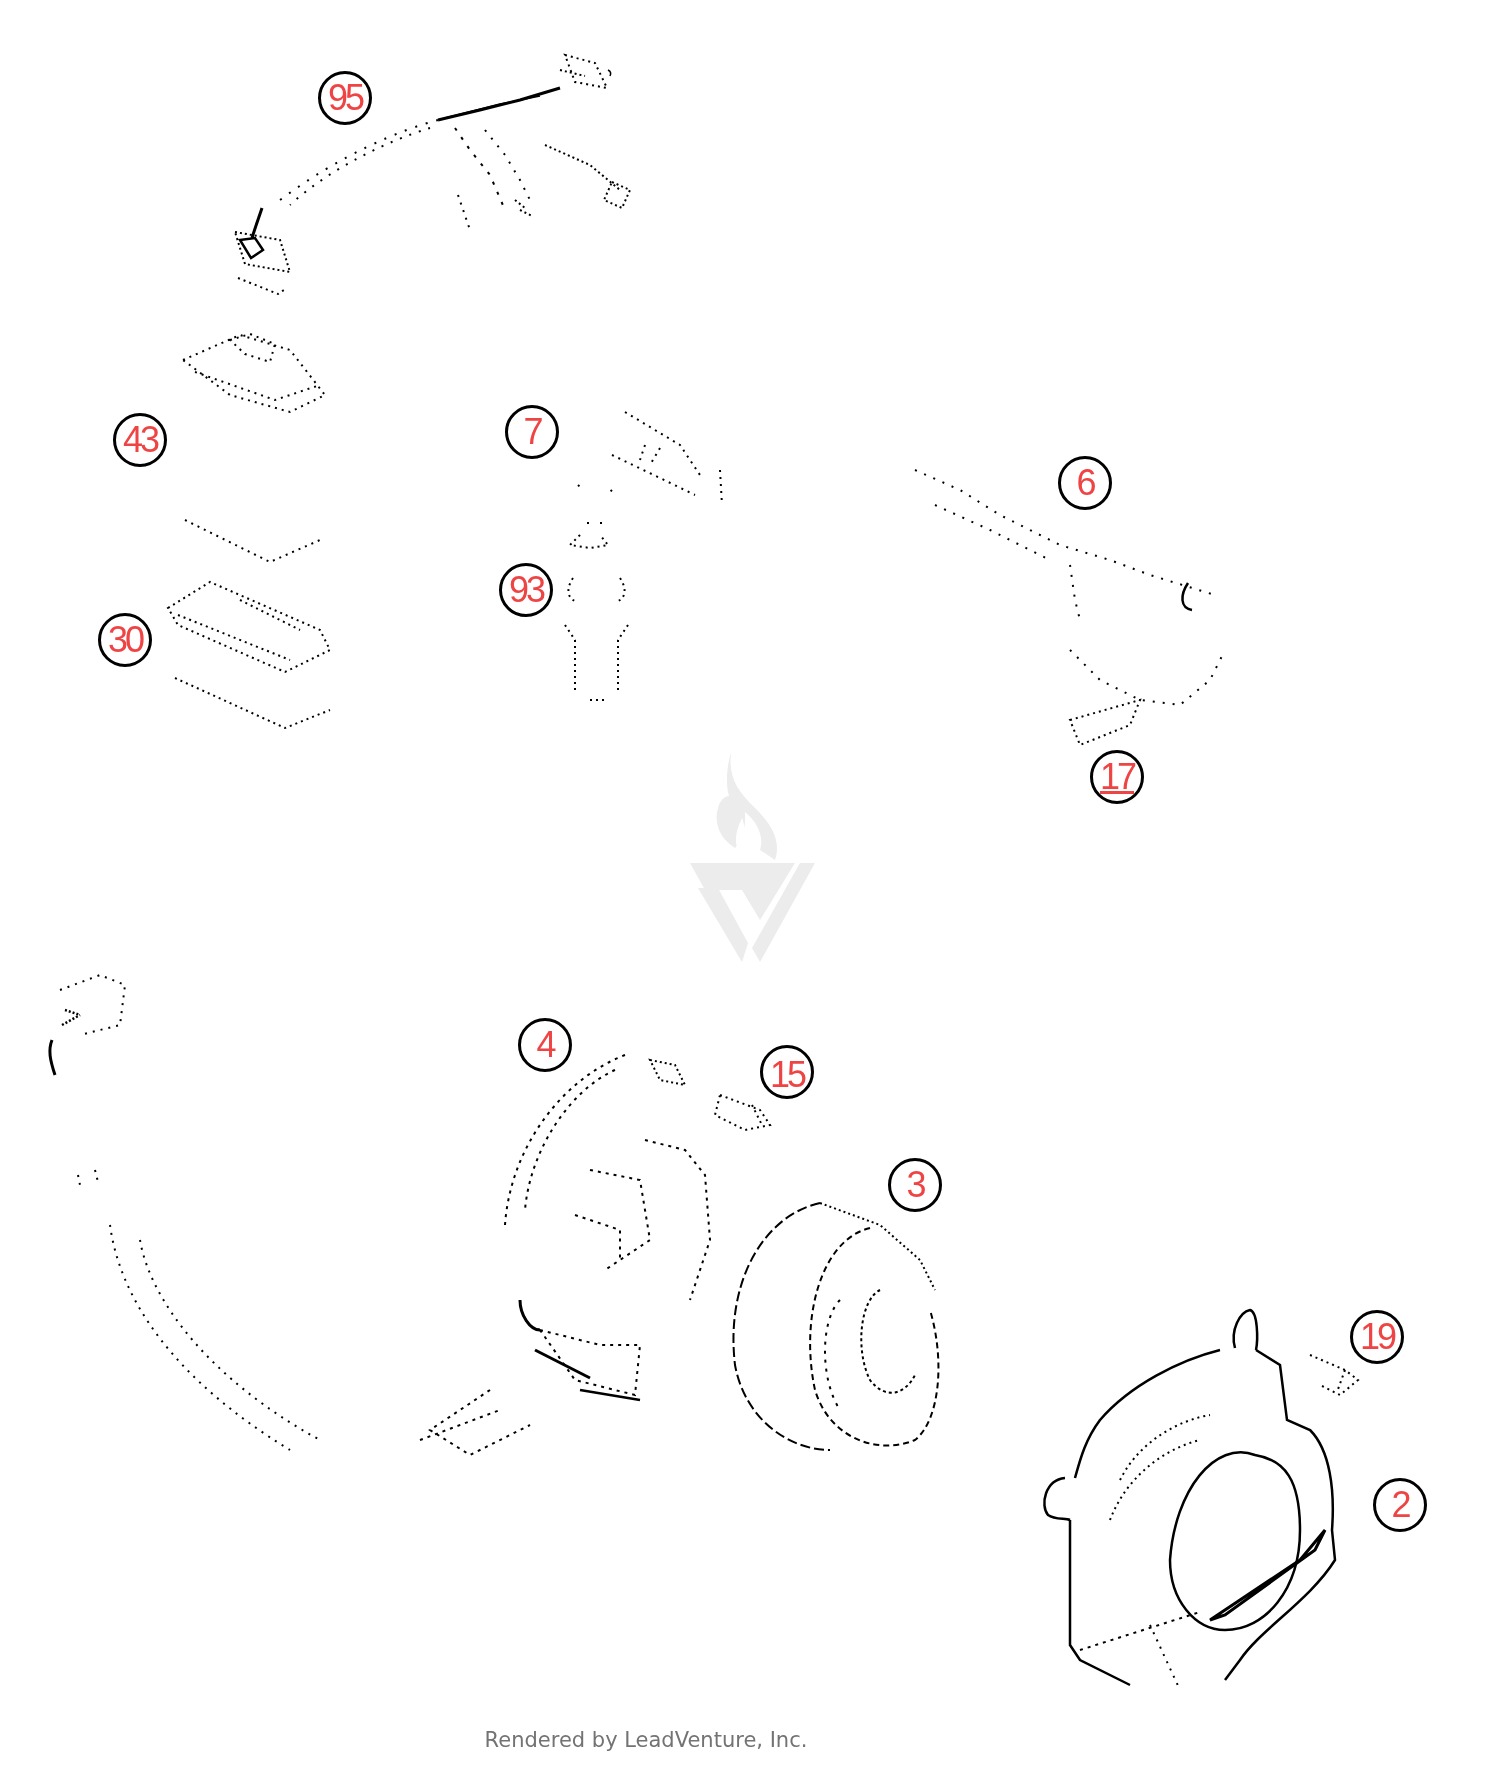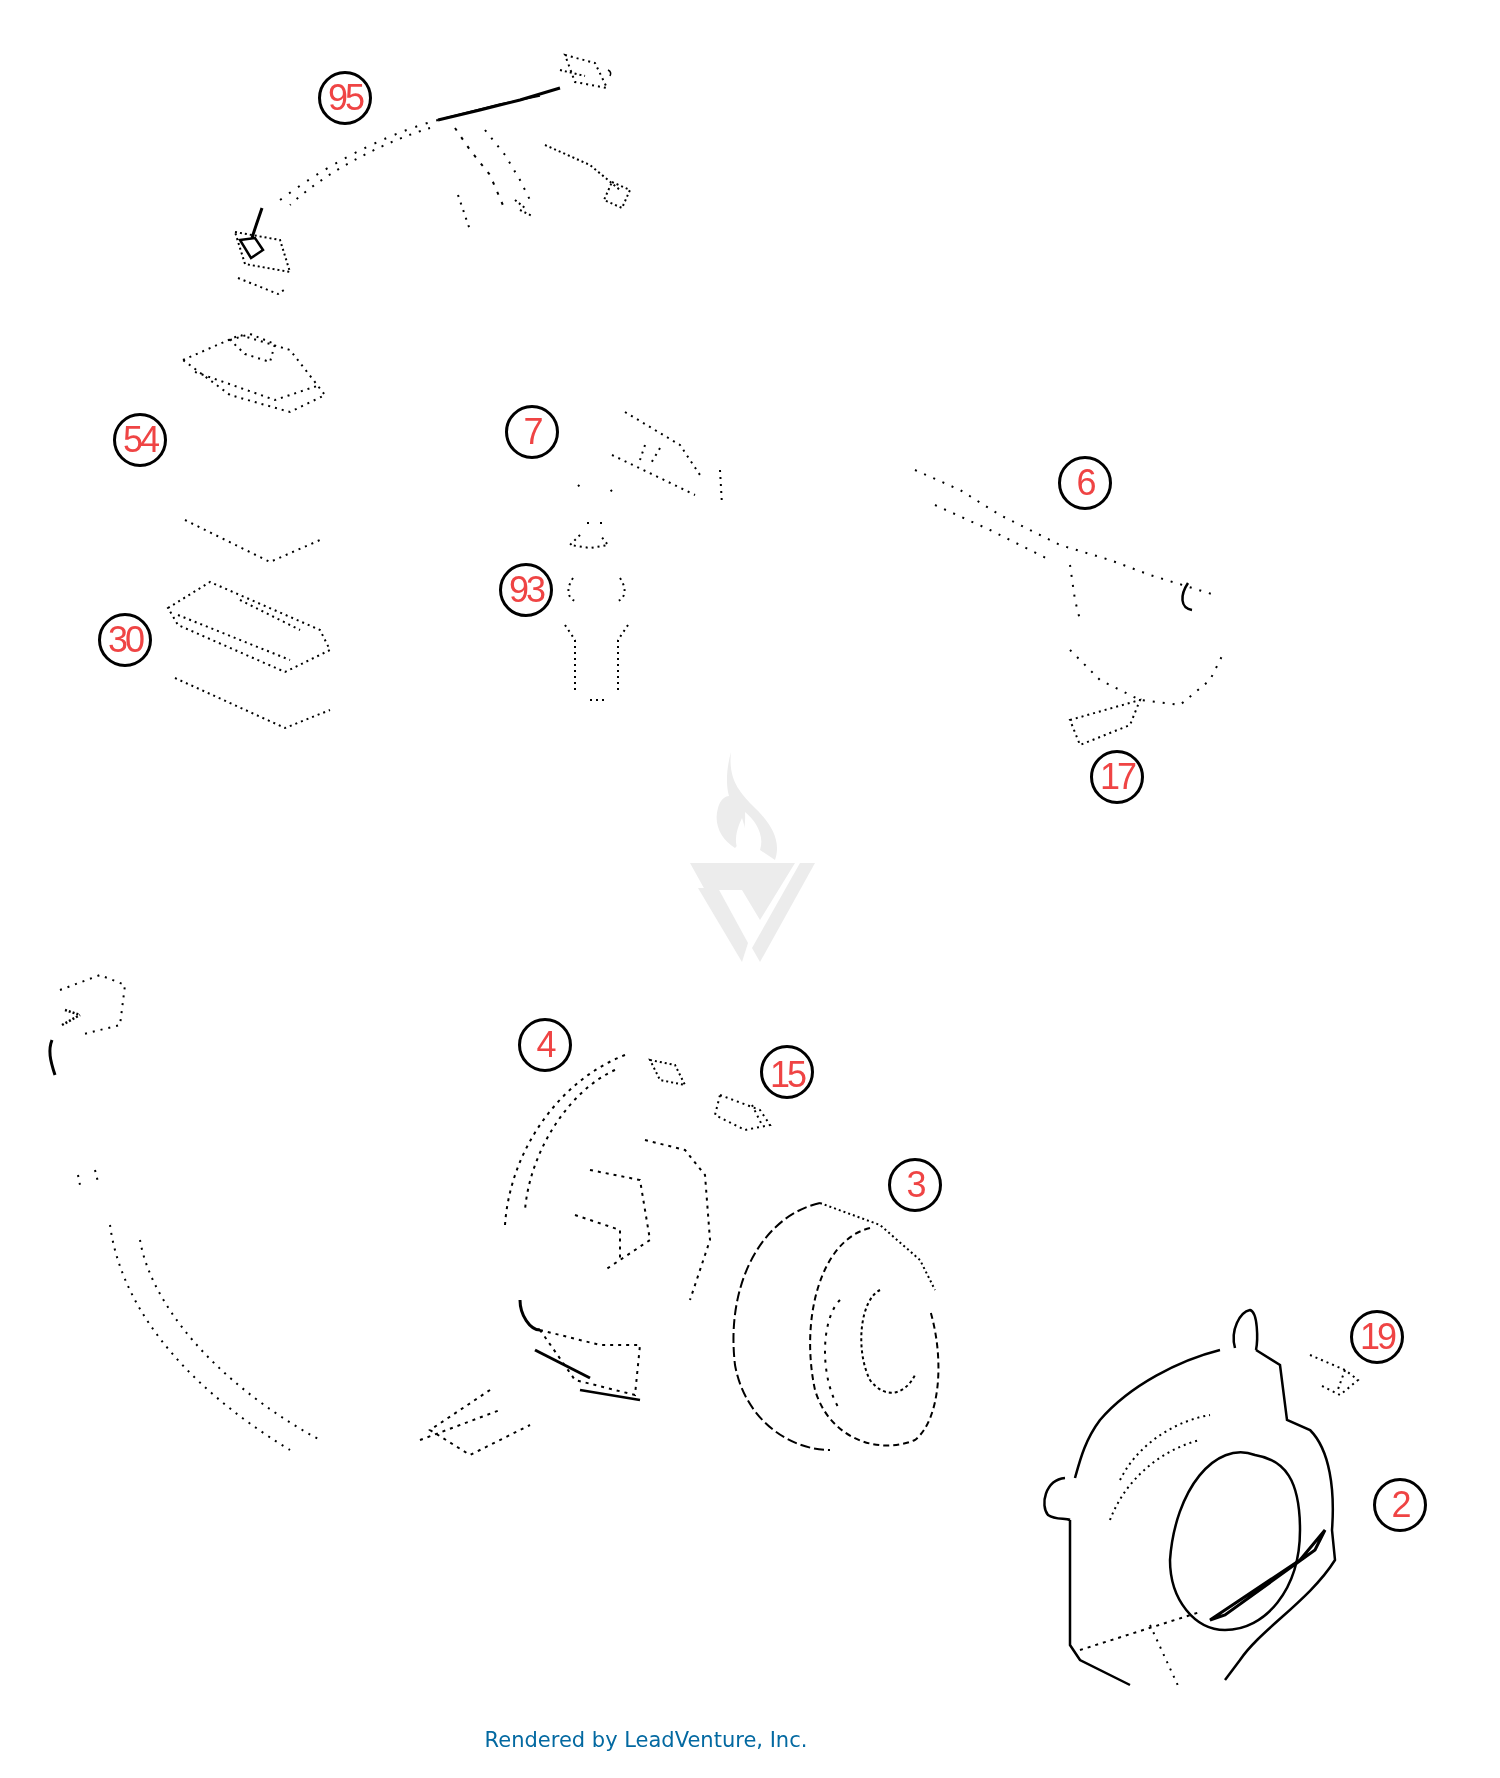--- a/index.html
+++ b/index.html
@@ -13,21 +13,21 @@
       font-family: "Liberation Sans", sans-serif; font-size: 36px; letter-spacing: -3px;
       color: #ef4444; background: transparent; cursor: pointer;
     }
     .watermark-text {
       position: absolute; left: 488px; top: 985px; width: 530px; text-align: center;
       font-family: "DejaVu Sans", sans-serif; font-weight: bold; font-size: 46px; letter-spacing: 9px;
       color: #ececec;
     }
     .footer {
       position: absolute; left: 0; top: 1728px; width: 1292px; text-align: center;
-      font-family: "DejaVu Sans", sans-serif; font-size: 21px; color: #0369a1;
+      font-family: "DejaVu Sans", sans-serif; font-size: 21px; color: #737373;
     }
   </style>
 </head>
 <body>
 
 <div id="stage">
 
   <svg class="drawing" width="1500" height="1778">
     <g fill="#ececec">
       <path d="M731,752 C728,780 740,792 752,805 C770,822 782,840 775,860 L760,850 C765,835 755,820 745,812 C746,830 742,842 735,848 C722,840 713,825 718,808 C720,800 725,796 729,796 C726,786 726,770 731,752 Z"></path>
@@ -155,35 +155,35 @@
       <path d="M1110,1520 C1125,1480 1160,1450 1200,1440" stroke-dasharray="2 4" stroke-width="2"></path>
       <path d="M1080,1650 L1200,1612" stroke-dasharray="3 5" stroke-width="2"></path>
       <path d="M1150,1625 L1180,1690" stroke-dasharray="2 6" stroke-width="2"></path>
     </g>
   </svg>
 
   <div class="callout" style="left:345px;top:98px;">
       <span>95</span>
     </div>
   <div class="callout" style="left:140px;top:440px;">
-      <span>54</span>
+      <span>43</span>
     </div>
   <div class="callout" style="left:125px;top:640px;">
       <span>30</span>
     </div>
   <div class="callout" style="left:532px;top:432px;">
       <span>7</span>
     </div>
   <div class="callout" style="left:526px;top:590px;align-items:center;">
       <span>93</span>
     </div>
   <div class="callout" style="left:1085px;top:483px;">
       <span>6</span>
     </div>
-  <div class="callout" style="left:1117px;top:777px;">
+  <div class="callout" style="left:1117px;top:777px;text-decoration:underline;">
       <span>17</span>
     </div>
   <div class="callout" style="left:545px;top:1045px;">
       <span>4</span>
     </div>
   <div class="callout" style="left:787px;top:1072px;align-items:flex-end;">
       <span>15</span>
     </div>
   <div class="callout" style="left:915px;top:1185px;">
       <span>3</span>

